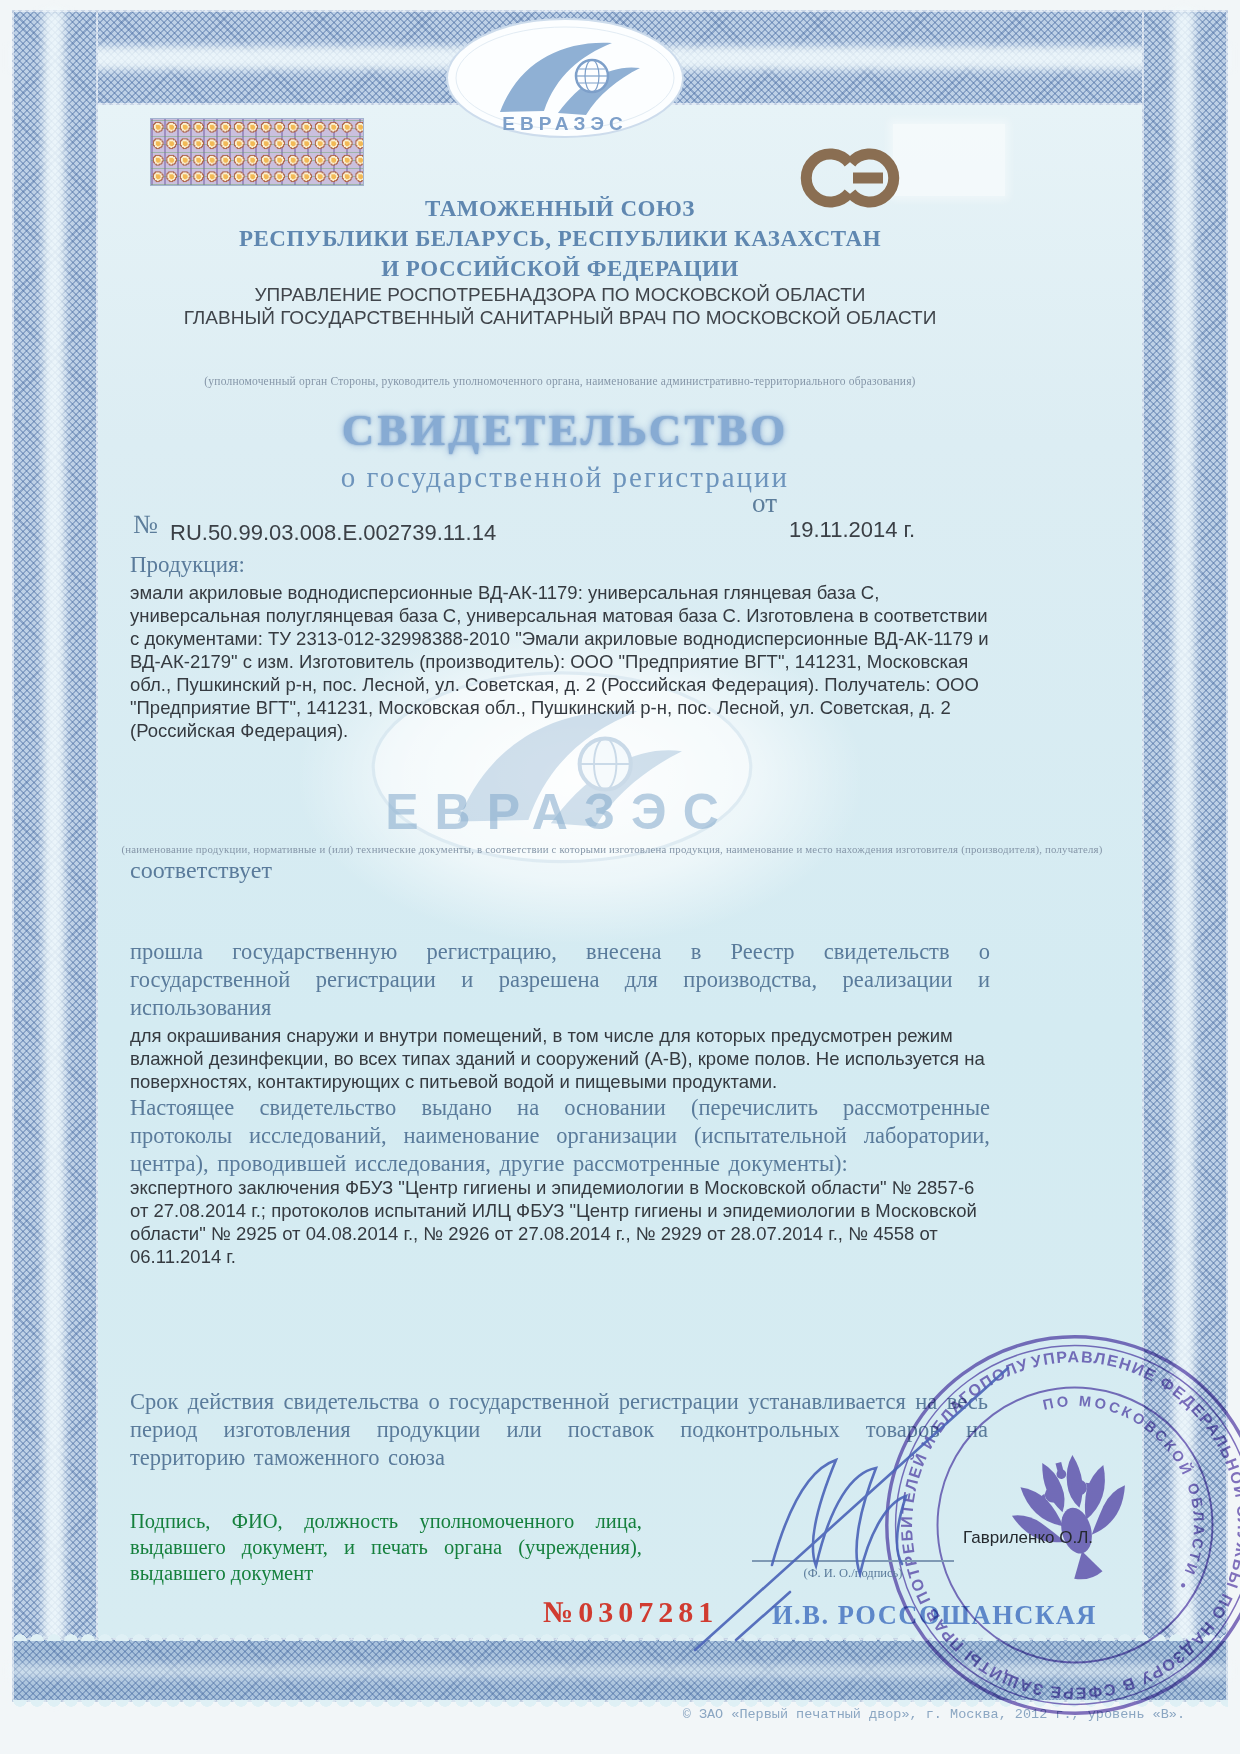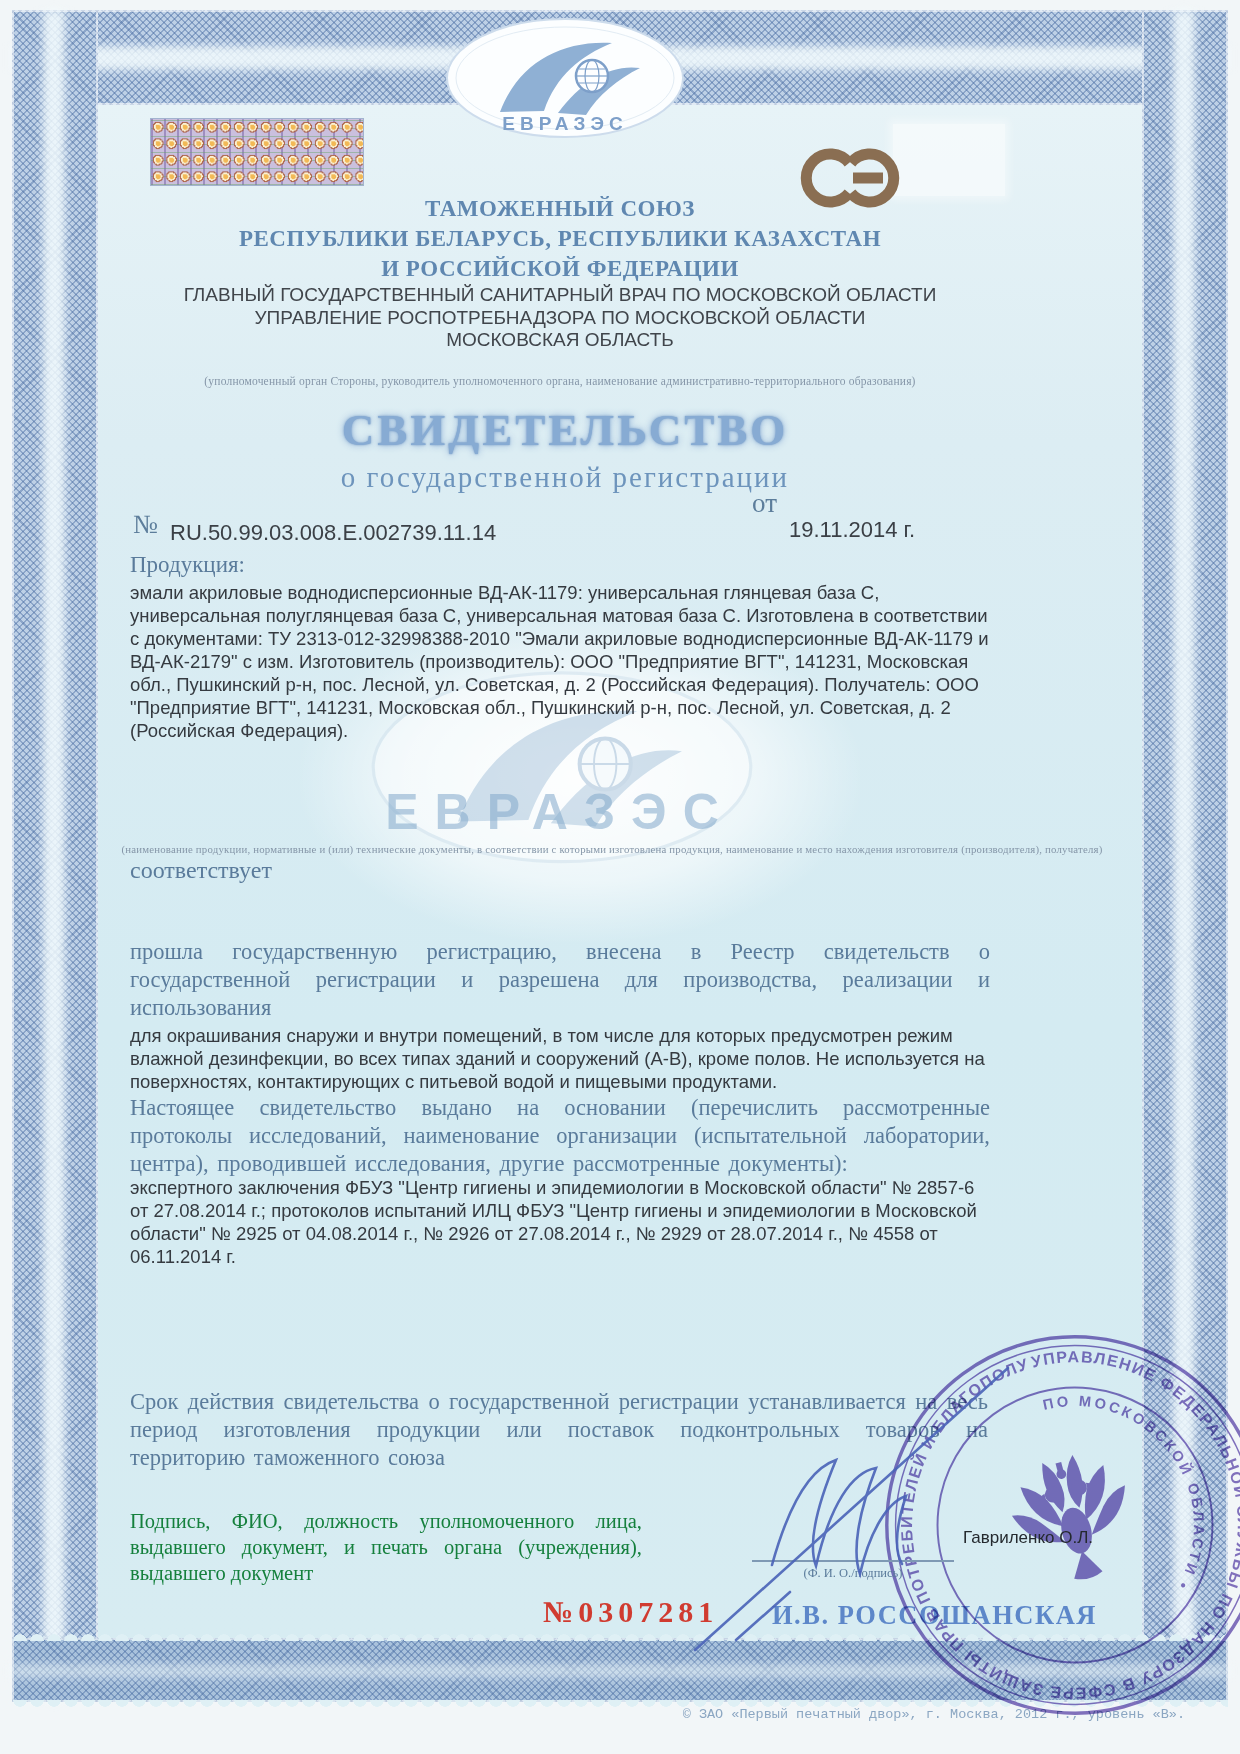--- a/index.html
+++ b/index.html
@@ -113,23 +113,22 @@
     <path d="M56 25 A24 24 0 1 1 56 55" fill="none" stroke="#8a6e52" stroke-width="11"></path>
     <line x1="58" y1="40" x2="88" y2="40" stroke="#8a6e52" stroke-width="11"></line>
   </svg>
 
   <div class="abs hdr-serif" style="left:110px;top:194px;width:900px;">
     <div>ТАМОЖЕННЫЙ СОЮЗ</div>
     <div>РЕСПУБЛИКИ БЕЛАРУСЬ, РЕСПУБЛИКИ КАЗАХСТАН</div>
     <div>И РОССИЙСКОЙ ФЕДЕРАЦИИ</div>
   </div>
   <div class="abs hdr-sans" style="left:110px;top:284px;width:900px;">
+    <div>УПРАВЛЕНИЕ РОСПОТРЕБНАДЗОРА ПО МОСКОВСКОЙ ОБЛАСТИ</div>
     <div>ГЛАВНЫЙ ГОСУДАРСТВЕННЫЙ САНИТАРНЫЙ ВРАЧ ПО МОСКОВСКОЙ ОБЛАСТИ</div>
-    <div>УПРАВЛЕНИЕ РОСПОТРЕБНАДЗОРА ПО МОСКОВСКОЙ ОБЛАСТИ</div>
-    <div>МОСКОВСКАЯ ОБЛАСТЬ</div>
   </div>
   <div class="abs caption" style="left:110px;top:375px;width:900px;">(уполномоченный орган Стороны, руководитель уполномоченного органа, наименование административно-территориального образования)</div>
 
   <div class="abs title-main" style="left:110px;top:404px;width:910px;">СВИДЕТЕЛЬСТВО</div>
   <div class="abs title-sub" style="left:110px;top:461px;width:910px;">о государственной регистрации</div>
 
   <div class="abs lbl-serif" style="left:133px;top:510px;font-size:26px;">№</div>
   <div class="abs val-sans" style="left:170px;top:520px;font-size:22px;">RU.50.99.03.008.E.002739.11.14</div>
   <div class="abs lbl-serif" style="left:752px;top:488px;font-size:27px;">от</div>
   <div class="abs val-sans" style="left:789px;top:517px;font-size:22px;">19.11.2014 г.</div>

